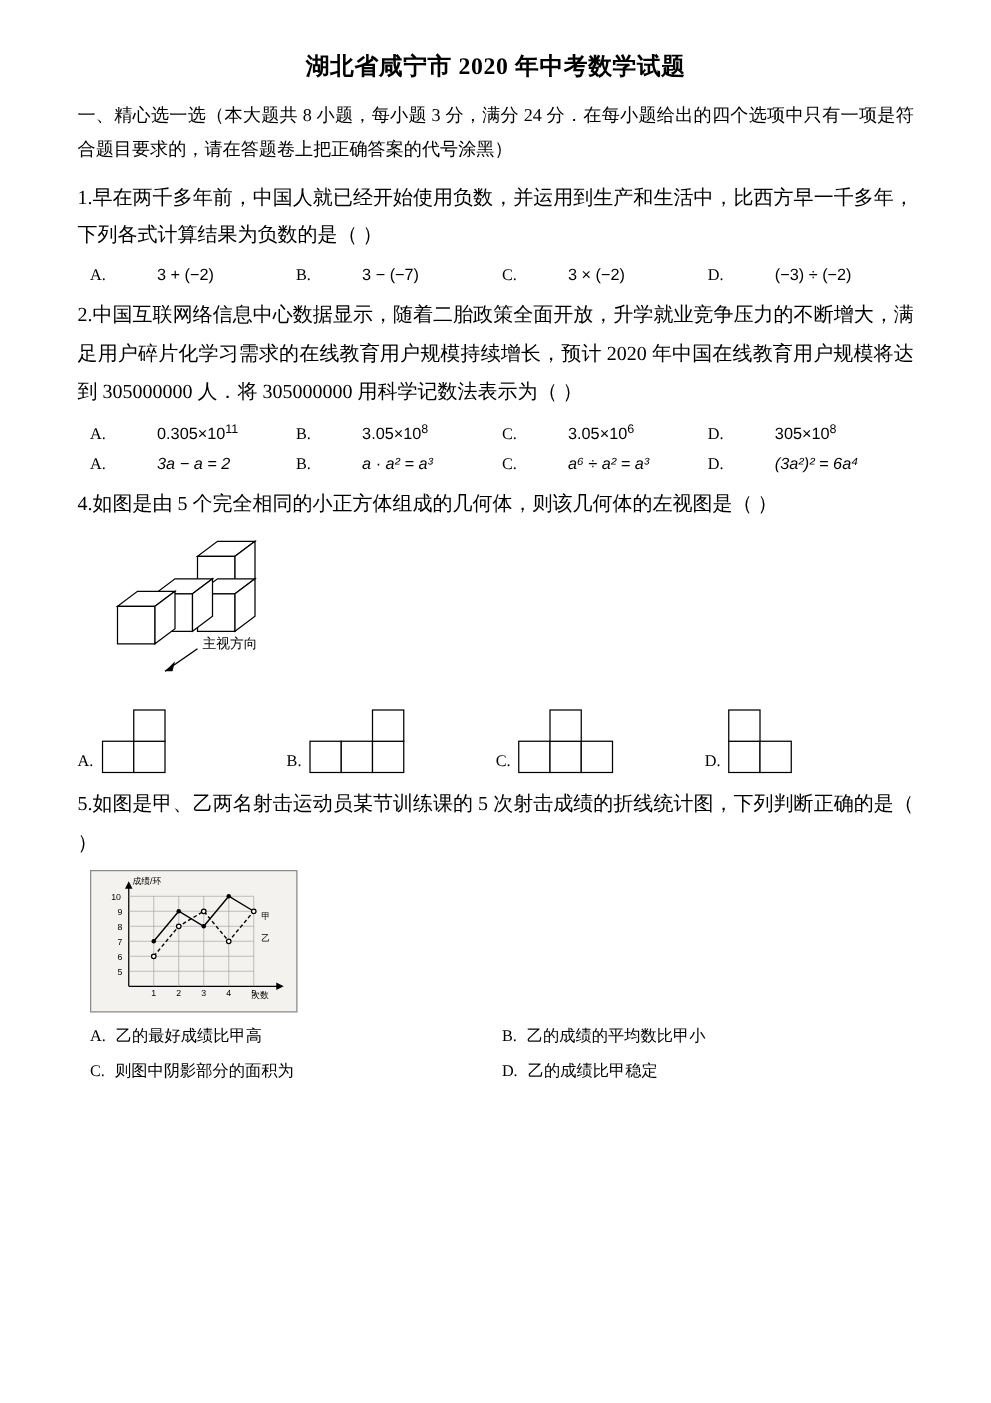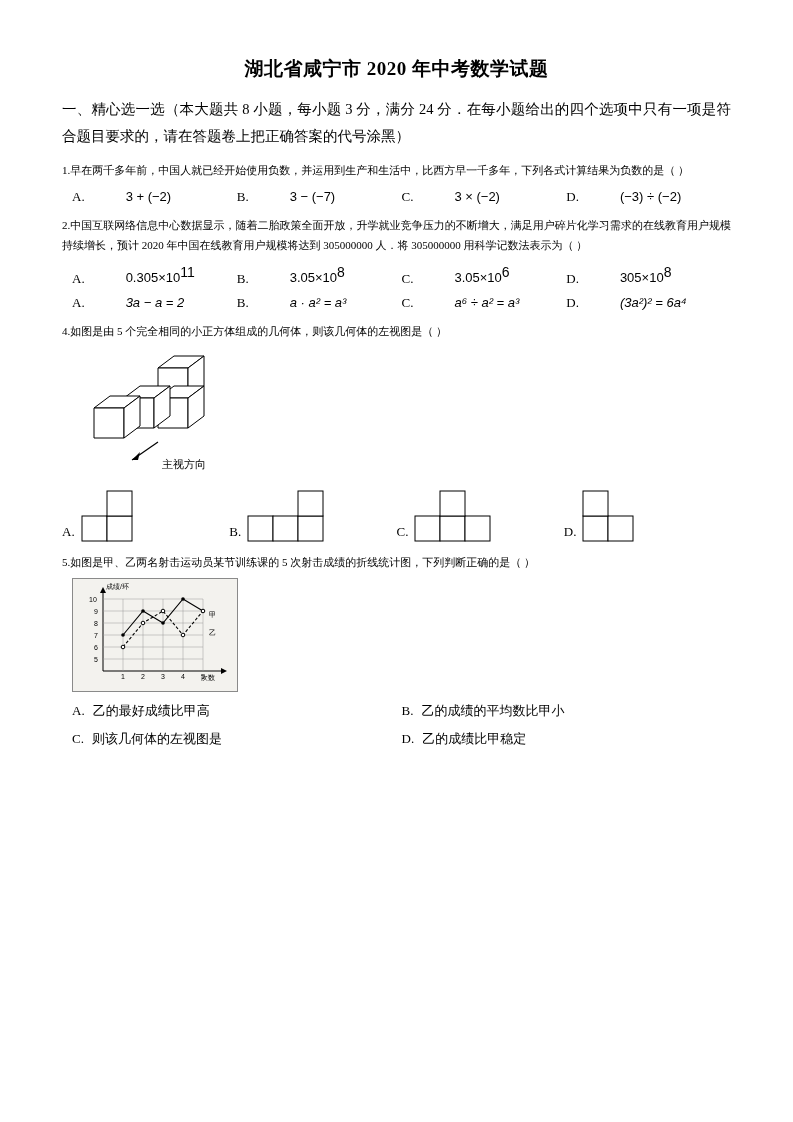--- a/index.html
+++ b/index.html
@@ -13,39 +13,39 @@
     font-family: "Liberation Serif", "DejaVu Serif", serif;
     color: #000000;
     position: relative;
     overflow: hidden;
   }
   .page {
     position: relative;
     width: 793px;
     height: 874px;
     box-sizing: border-box;
-    padding: 56px 62px 0 62px;
+    padding: 40px 62px 0 62px;
   }
   .doc-title {
     text-align: center;
     font-size: 19px;
     font-weight: bold;
     letter-spacing: 0.5px;
     margin: 0 0 14px 0;
     font-family: "Liberation Serif", "DejaVu Serif", serif;
   }
   .section-head {
     font-size: 14.5px;
     font-weight: normal;
     line-height: 1.85;
     margin: 0 0 6px 0;
     text-align: justify;
   }
   .q {
-    font-size: 11px;
+    font-size: 16px;
     line-height: 1.9;
     margin: 10px 0 0 0;
     text-align: justify;
   }
   .opts {
     display: flex;
     font-size: 13px;
     margin: 8px 0 0 0;
   }
   .opt {
@@ -55,33 +55,33 @@
   .opt-lab {
     font-family: "Liberation Serif", "DejaVu Serif", serif;
     margin-right: 8px;
   }
   .opts-4 > .opt { width: 25%; }
   .opts-2 > .opt { width: 50%; }
   .opts-2 { margin-top: 10px; }
   .opts-indent { padding-left: 10px; }
   .m { font-family: Liberation Sans, sans-serif; font-style: italic; margin-left: 33px; }
   .mr { font-style: normal; }
-  sup { font-size: 14px; vertical-align: super; font-style: normal; }
+  sup { font-size: 10px; vertical-align: super; font-style: normal; }
 
   
   .fig-cubes {
     position: relative;
     height: 140px;
     margin-top: 4px;
   }
   .fig-cubes svg { position: absolute; left: 18px; top: 0; }
   .view-label {
     position: absolute;
     left: 100px;
-    top: 111px;
+    top: 84px;
     font-size: 11px;
     font-family: "Liberation Sans", sans-serif;
   }
 
   
   .sq-opts {
     display: flex;
     margin-top: 4px;
     font-size: 13px;
   }
@@ -326,21 +326,21 @@
       <span>乙的最好成绩比甲高</span>
     </div>
     <div class="opt">
       <span class="opt-lab">B.</span>
       <span>乙的成绩的平均数比甲小</span>
     </div>
   </div>
   <div class="opts opts-2 opts-indent">
     <div class="opt">
       <span class="opt-lab">C.</span>
-      <span>则该几何体的左视图是</span>
+      <span>则图中阴影部分的面积为</span>
     </div>
     <div class="opt">
       <span class="opt-lab">D.</span>
       <span>乙的成绩比甲稳定</span>
     </div>
   </div>
 
 
   <div class="footer-space"></div>
 </div>

